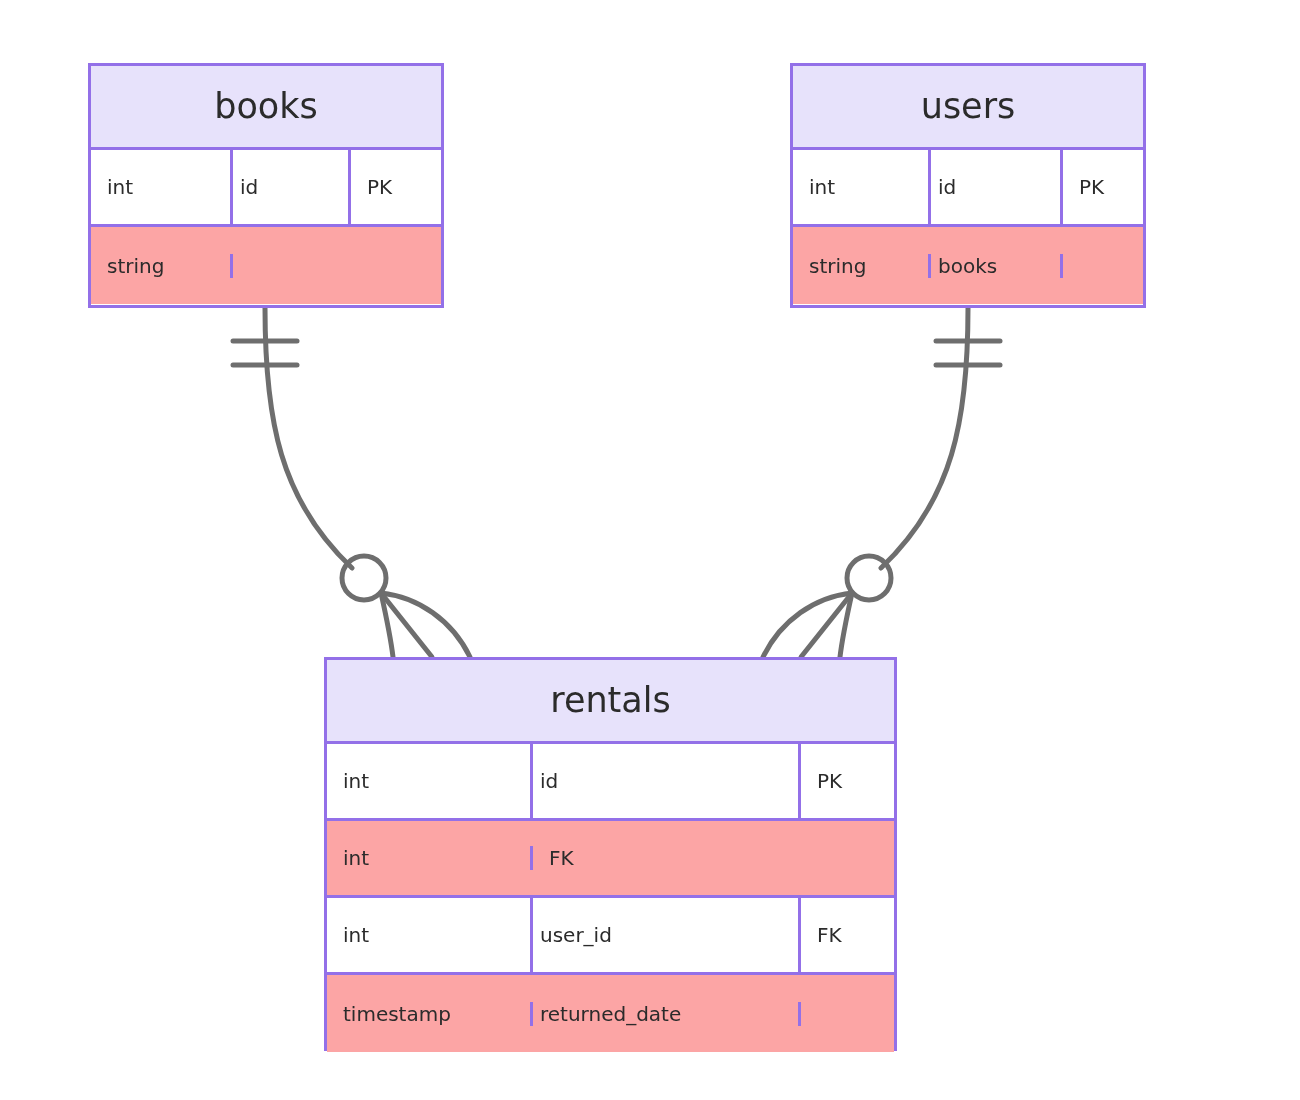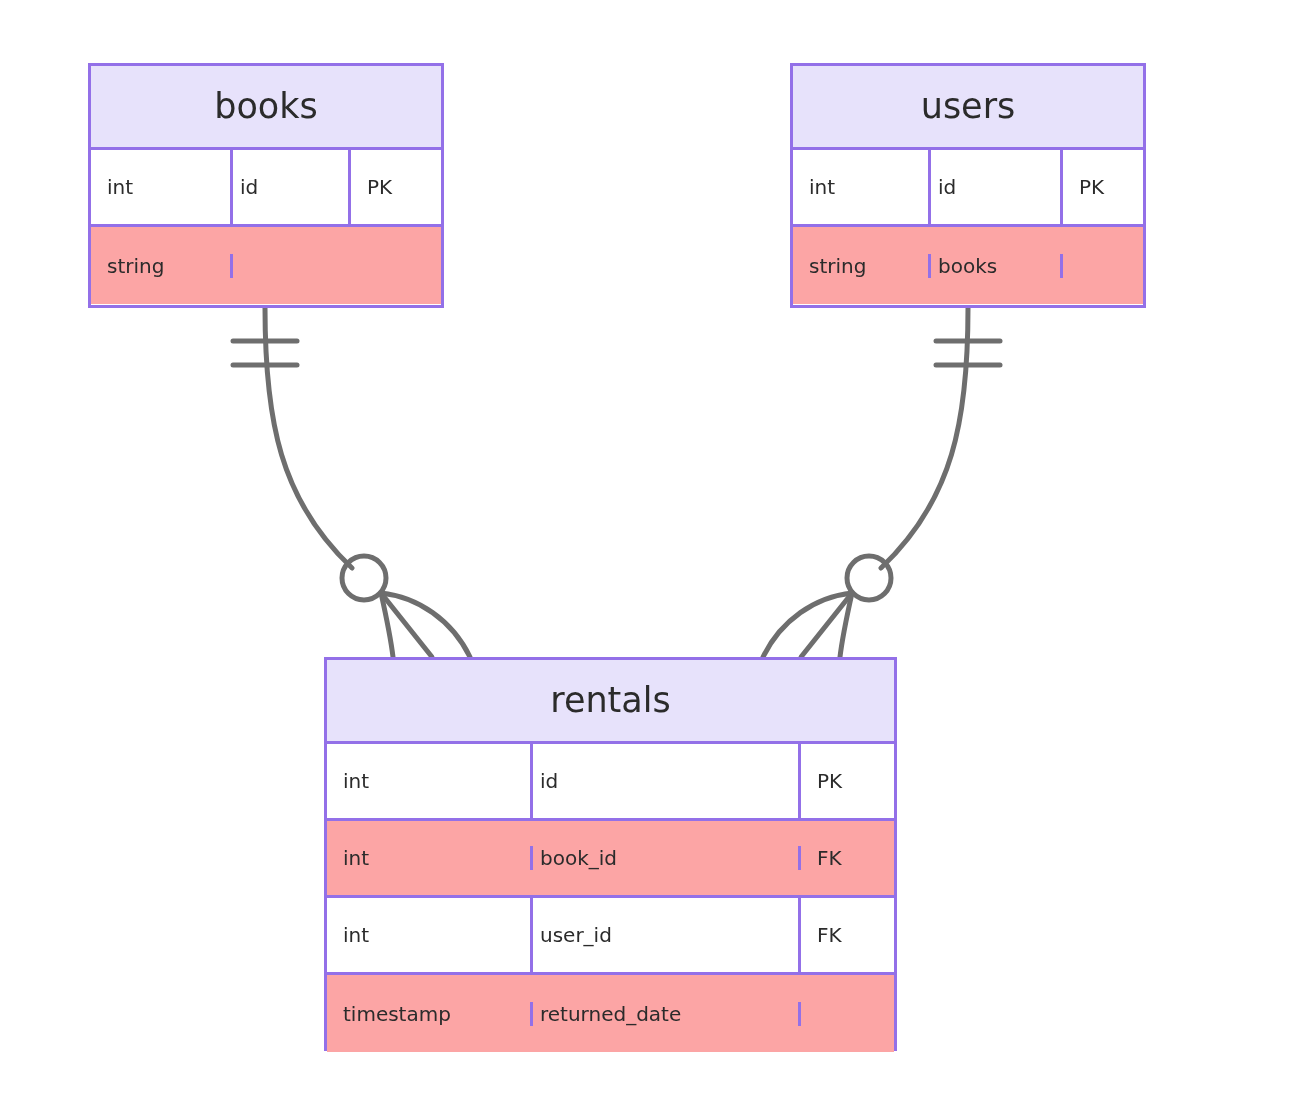--- a/index.html
+++ b/index.html
@@ -174,21 +174,20 @@
     <div class="entity-header">
       <span class="entity-title">rentals</span>
     </div>
     <div class="attr-row odd">
       <div class="cell type-cell">int</div>
       <div class="cell name-cell">id</div>
       <div class="cell key-cell">PK</div>
     </div>
     <div class="attr-row even">
       <div class="cell type-cell">int</div>
-      <div class="cell name-cell">book_id</div>
       <div class="cell key-cell">FK</div>
     </div>
     <div class="attr-row odd">
       <div class="cell type-cell">int</div>
       <div class="cell name-cell">user_id</div>
       <div class="cell key-cell">FK</div>
     </div>
     <div class="attr-row even">
       <div class="cell type-cell">timestamp</div>
       <div class="cell name-cell">returned_date</div>

